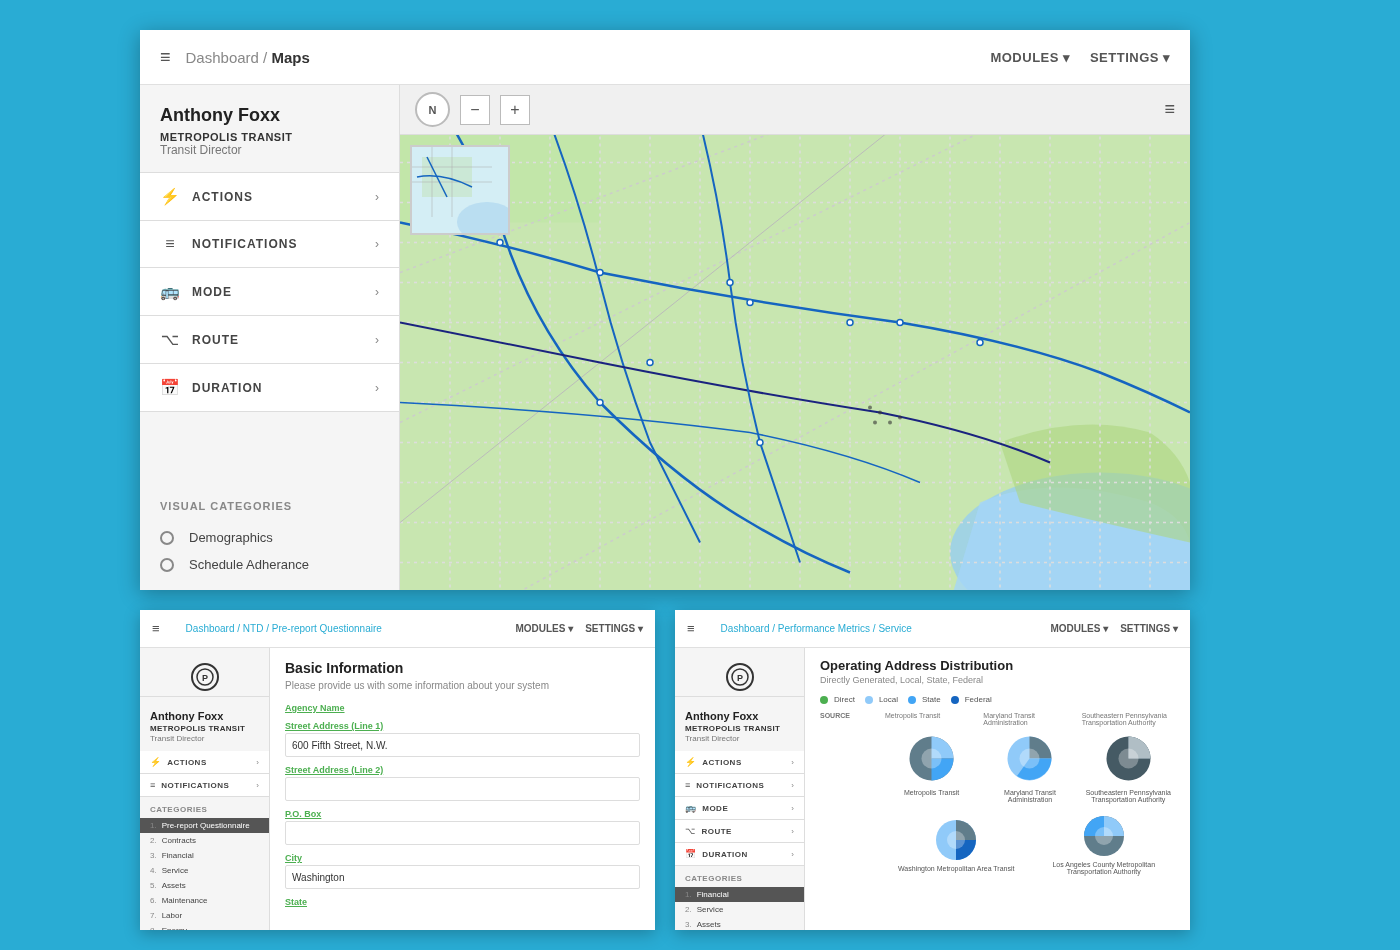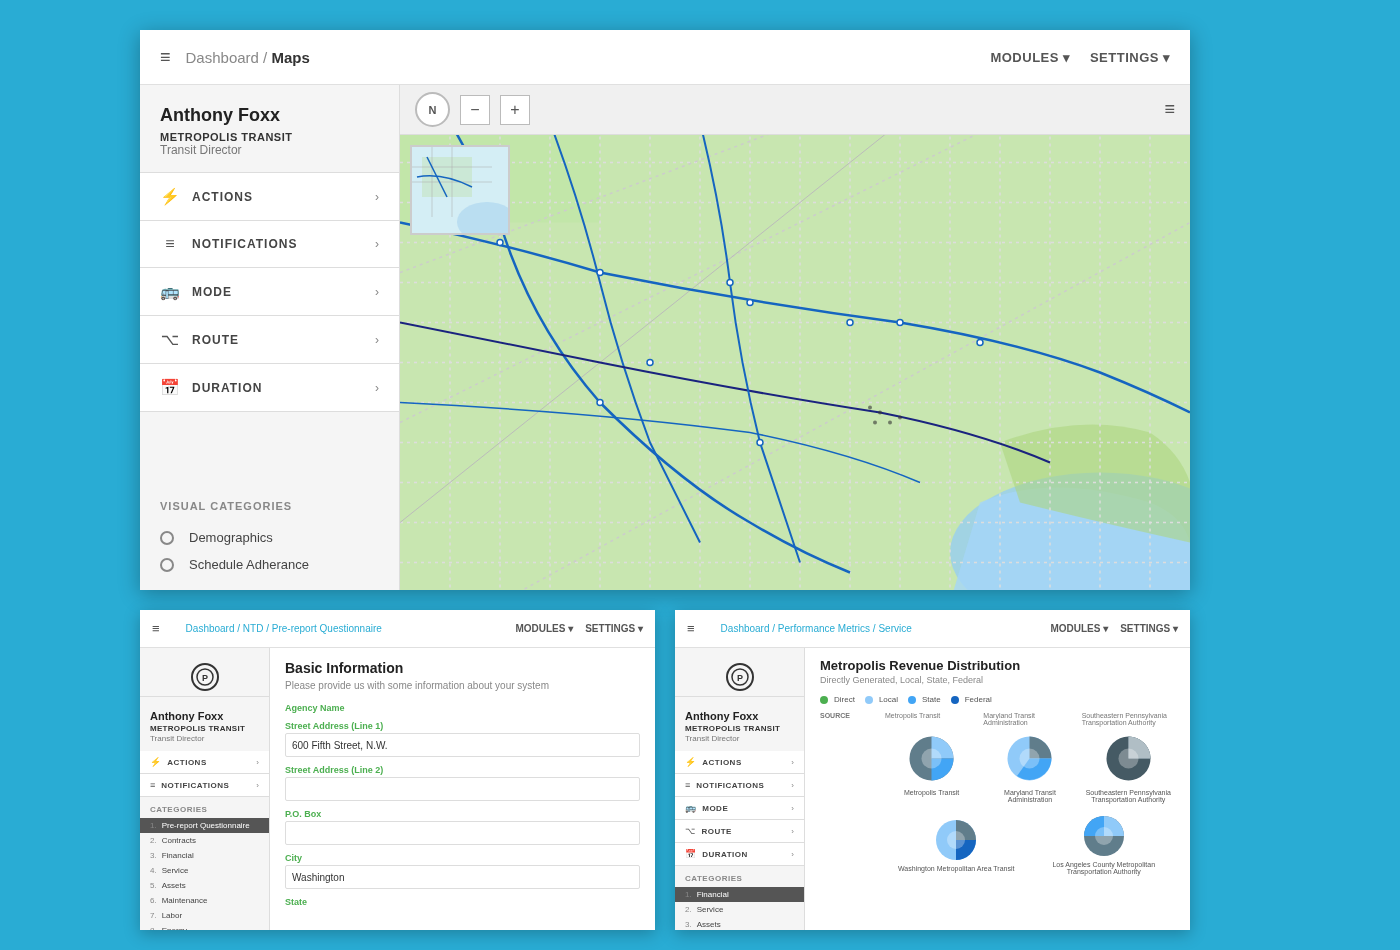--- a/index.html
+++ b/index.html
@@ -442,20 +442,21 @@
 
     
     .form-group {
       margin-bottom: 8px;
     }
     .form-label {
       font-size: 9px;
       color: #4caf50;
       font-weight: bold;
       margin-bottom: 2px;
+      text-decoration: underline;
     }
     .form-input {
       width: 100%;
       height: 24px;
       border: 1px solid #ddd;
       border-radius: 2px;
       padding: 0 6px;
       font-size: 10px;
       background: white;
     }
@@ -874,21 +875,21 @@
           <span class="bp-cat-num">2.</span>
           <span>Service</span>
         </div>
         <div class="bp-cat-item">
           <span class="bp-cat-num">3.</span>
           <span>Assets</span>
         </div>
       </div>
 
       <div class="chart-area">
-        <div class="chart-title">Metropolis Revenue Distribution</div>
+        <div class="chart-title">Operating Address Distribution</div>
         <div class="chart-subtitle">Directly Generated, Local, State, Federal</div>
 
         <div style="display:flex; gap:10px; margin-bottom:8px; flex-wrap:wrap;">
           <div style="display:flex;align-items:center;gap:3px;">
             <span class="legend-dot" style="background:#4caf50;"></span>
             <span style="font-size:8px;color:#555;">Direct</span>
           </div>
           <div style="display:flex;align-items:center;gap:3px;">
             <span class="legend-dot" style="background:#90caf9;"></span>
             <span style="font-size:8px;color:#555;">Local</span>

